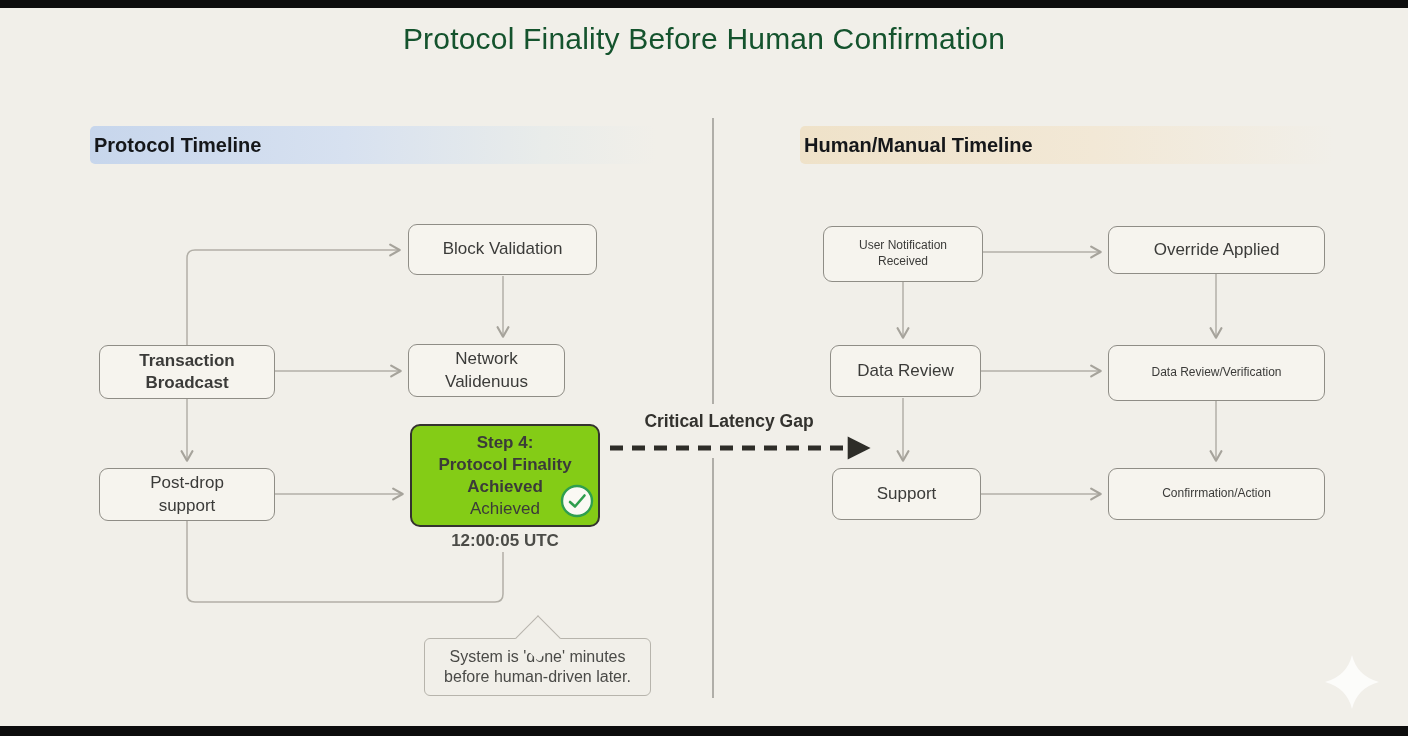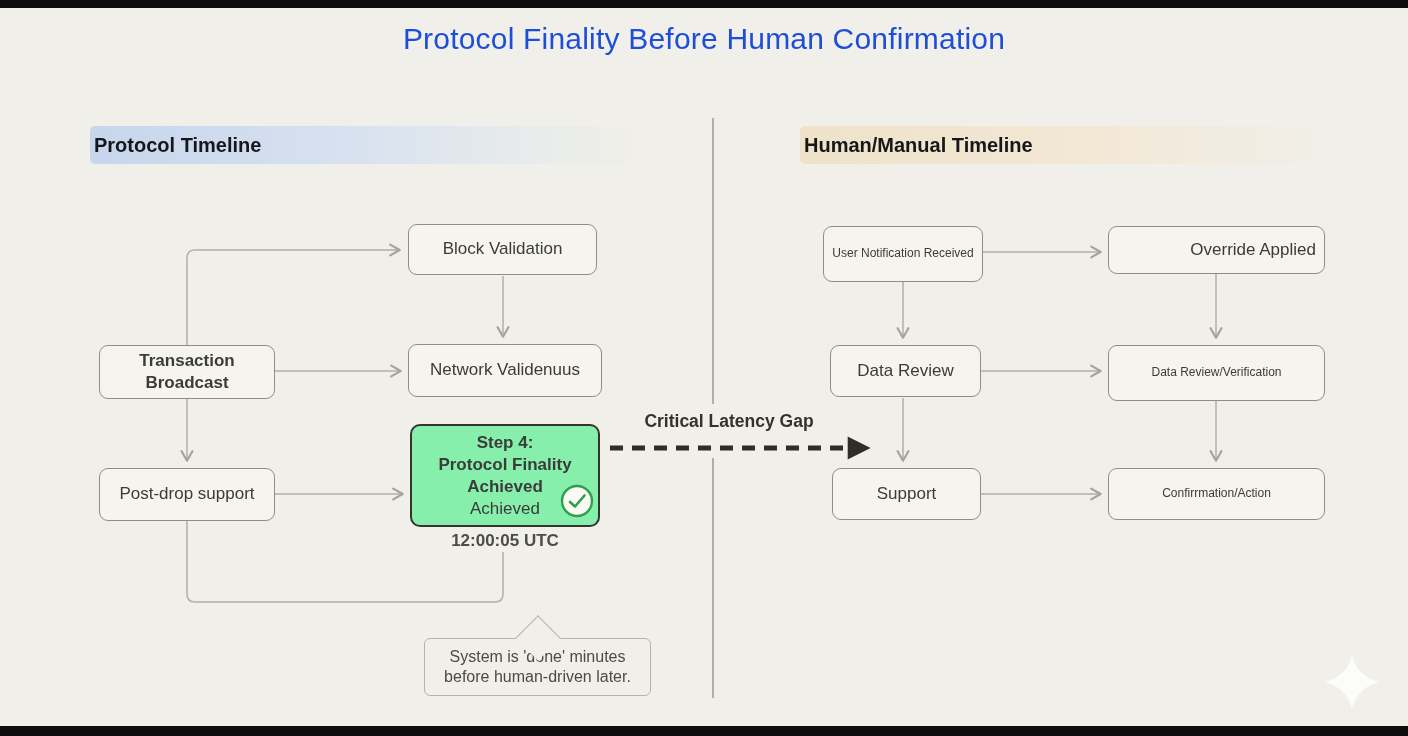--- a/index.html
+++ b/index.html
@@ -7,21 +7,21 @@
     position:relative; width:1408px; height:736px;
     background:#f1efe9; overflow:hidden;
     font-family:"Liberation Sans","DejaVu Sans",sans-serif;
     color:#3c3c3c;
   }
   .bar{position:absolute;left:0;width:1408px;background:#0d0d0d;}
   .bar.top{top:0;height:8px;}
   .bar.bottom{bottom:0;height:10px;}
   .title{
     position:absolute; top:22px; left:0; width:1408px;
-    text-align:center; font-size:30px; font-weight:500; color:#1d4ed8;
+    text-align:center; font-size:30px; font-weight:500; color:#14532d;
     letter-spacing:.2px;
   }
   .hdr{
     position:absolute; height:38px; line-height:38px;
     font-size:20px; font-weight:700; color:#15171a;
     padding-left:4px; border-radius:5px; box-sizing:border-box;
   }
   .hdr.protocol{
     left:90px; top:126px; width:566px;
     background:linear-gradient(to right,#c7d6ec 0%,#d7e1f0 45%,#e9ecea 80%,rgba(241,239,233,0) 100%);
@@ -31,27 +31,27 @@
     background:linear-gradient(to right,#efe2c9 0%,#f2e8d6 55%,rgba(241,239,233,0) 100%);
   }
   .divider{position:absolute; left:712px; width:1.5px; background:#8d8b85; opacity:.65;}
   .divider.seg-a{top:118px; height:286px;}
   .divider.seg-b{top:458px; height:240px;}
   .node{
     position:absolute; box-sizing:border-box;
     display:flex; align-items:center; justify-content:center; text-align:center;
     background:#f6f4ee; border:1.5px solid #8f8d86; border-radius:9px;
     font-size:17px; font-weight:500; color:#3b3b39; line-height:1.3;
-    padding:4px 8px;
+    padding:4px 23px;
   }
   .node.small{font-size:12px;}
   .node.step4{
     border:2.5px solid #34332e; border-radius:10px;
     flex-direction:column; line-height:22px; padding:6px 10px;
-    background:#86efac;
+    background:#84cc16;
   }
   .node.step4 .b{font-weight:700;}
   .check{position:absolute; right:4px; bottom:7px; width:34px; height:34px;}
   .timestamp{
     position:absolute; left:410px; top:531px; width:190px;
     text-align:center; font-size:17px; font-weight:700; color:#4b4b47;
   }
   .gap-label{
     position:absolute; left:613px; top:411px; width:232px;
     text-align:center; font-size:17.5px; font-weight:700; color:#33322e;
@@ -125,21 +125,21 @@
   </svg>
 
   <div class="node" style="left:408px; top:224px; width:189px; height:51px;">
     <span>Block Validation</span>
   </div>
 
   <div class="node" style="left:99px; top:345px; width:176px; height:54px;font-weight:bold;">
     <span>Transaction Broadcast</span>
   </div>
 
-  <div class="node" style="left:408px; top:344px; width:194px; height:53px;">
+  <div class="node" style="left:408px; top:344px; width:157px; height:53px;">
     <span>Network Validenuus</span>
   </div>
 
   <div class="node" style="left:99px; top:468px; width:176px; height:53px;">
     <span>Post-drop support</span>
   </div>
 
   <div class="node step4" style="left:410px; top:424px; width:190px; height:103px;">
     <span class="b">Step 4:</span>
     <span class="b">Protocol Finality</span>
@@ -158,21 +158,21 @@
   <div class="callout">
     <div class="pointer"></div>
     <span>System is 'done' minutes</span>
     <span>before human-driven later.</span>
   </div>
 
   <div class="node small" style="left:823px; top:226px; width:160px; height:56px;">
     <span>User Notification Received</span>
   </div>
 
-  <div class="node" style="left:1108px; top:226px; width:217px; height:48px;justify-content:flex-end;">
+  <div class="node" style="left:1108px; top:226px; width:217px; height:48px;">
     <span>Override Applied</span>
   </div>
 
   <div class="node" style="left:830px; top:345px; width:151px; height:52px;">
     <span>Data Review</span>
   </div>
 
   <div class="node small" style="left:1108px; top:345px; width:217px; height:56px;">
     <span>Data Review/Verification</span>
   </div>

